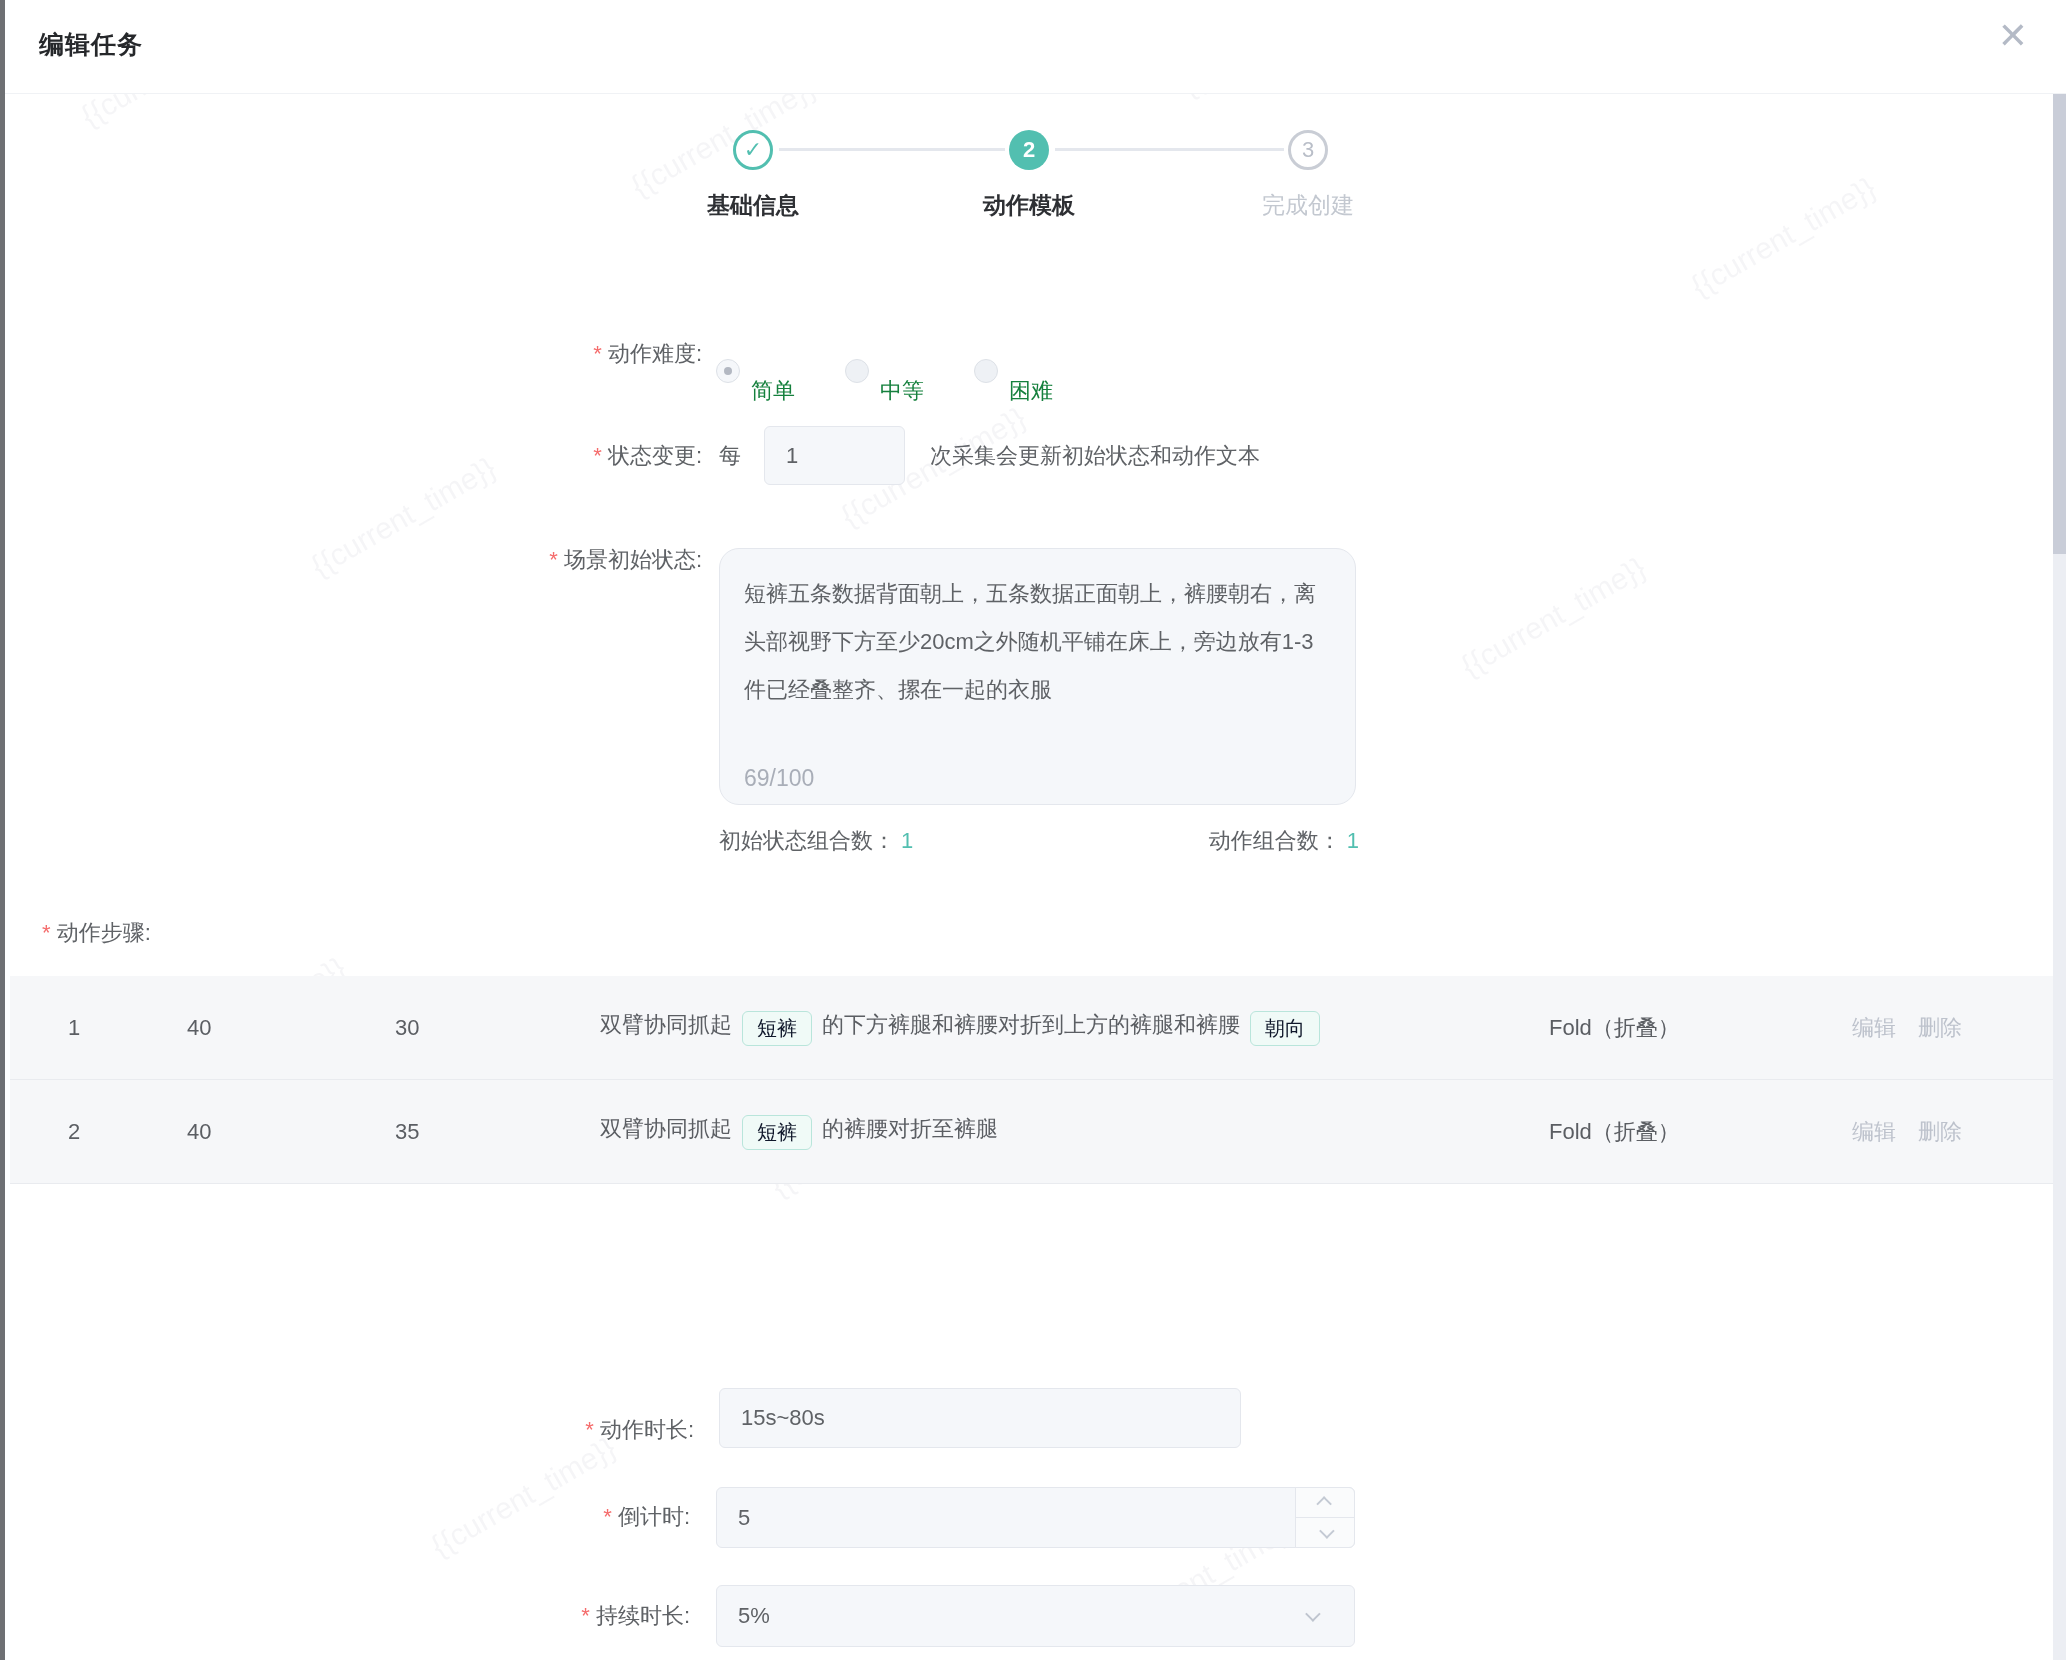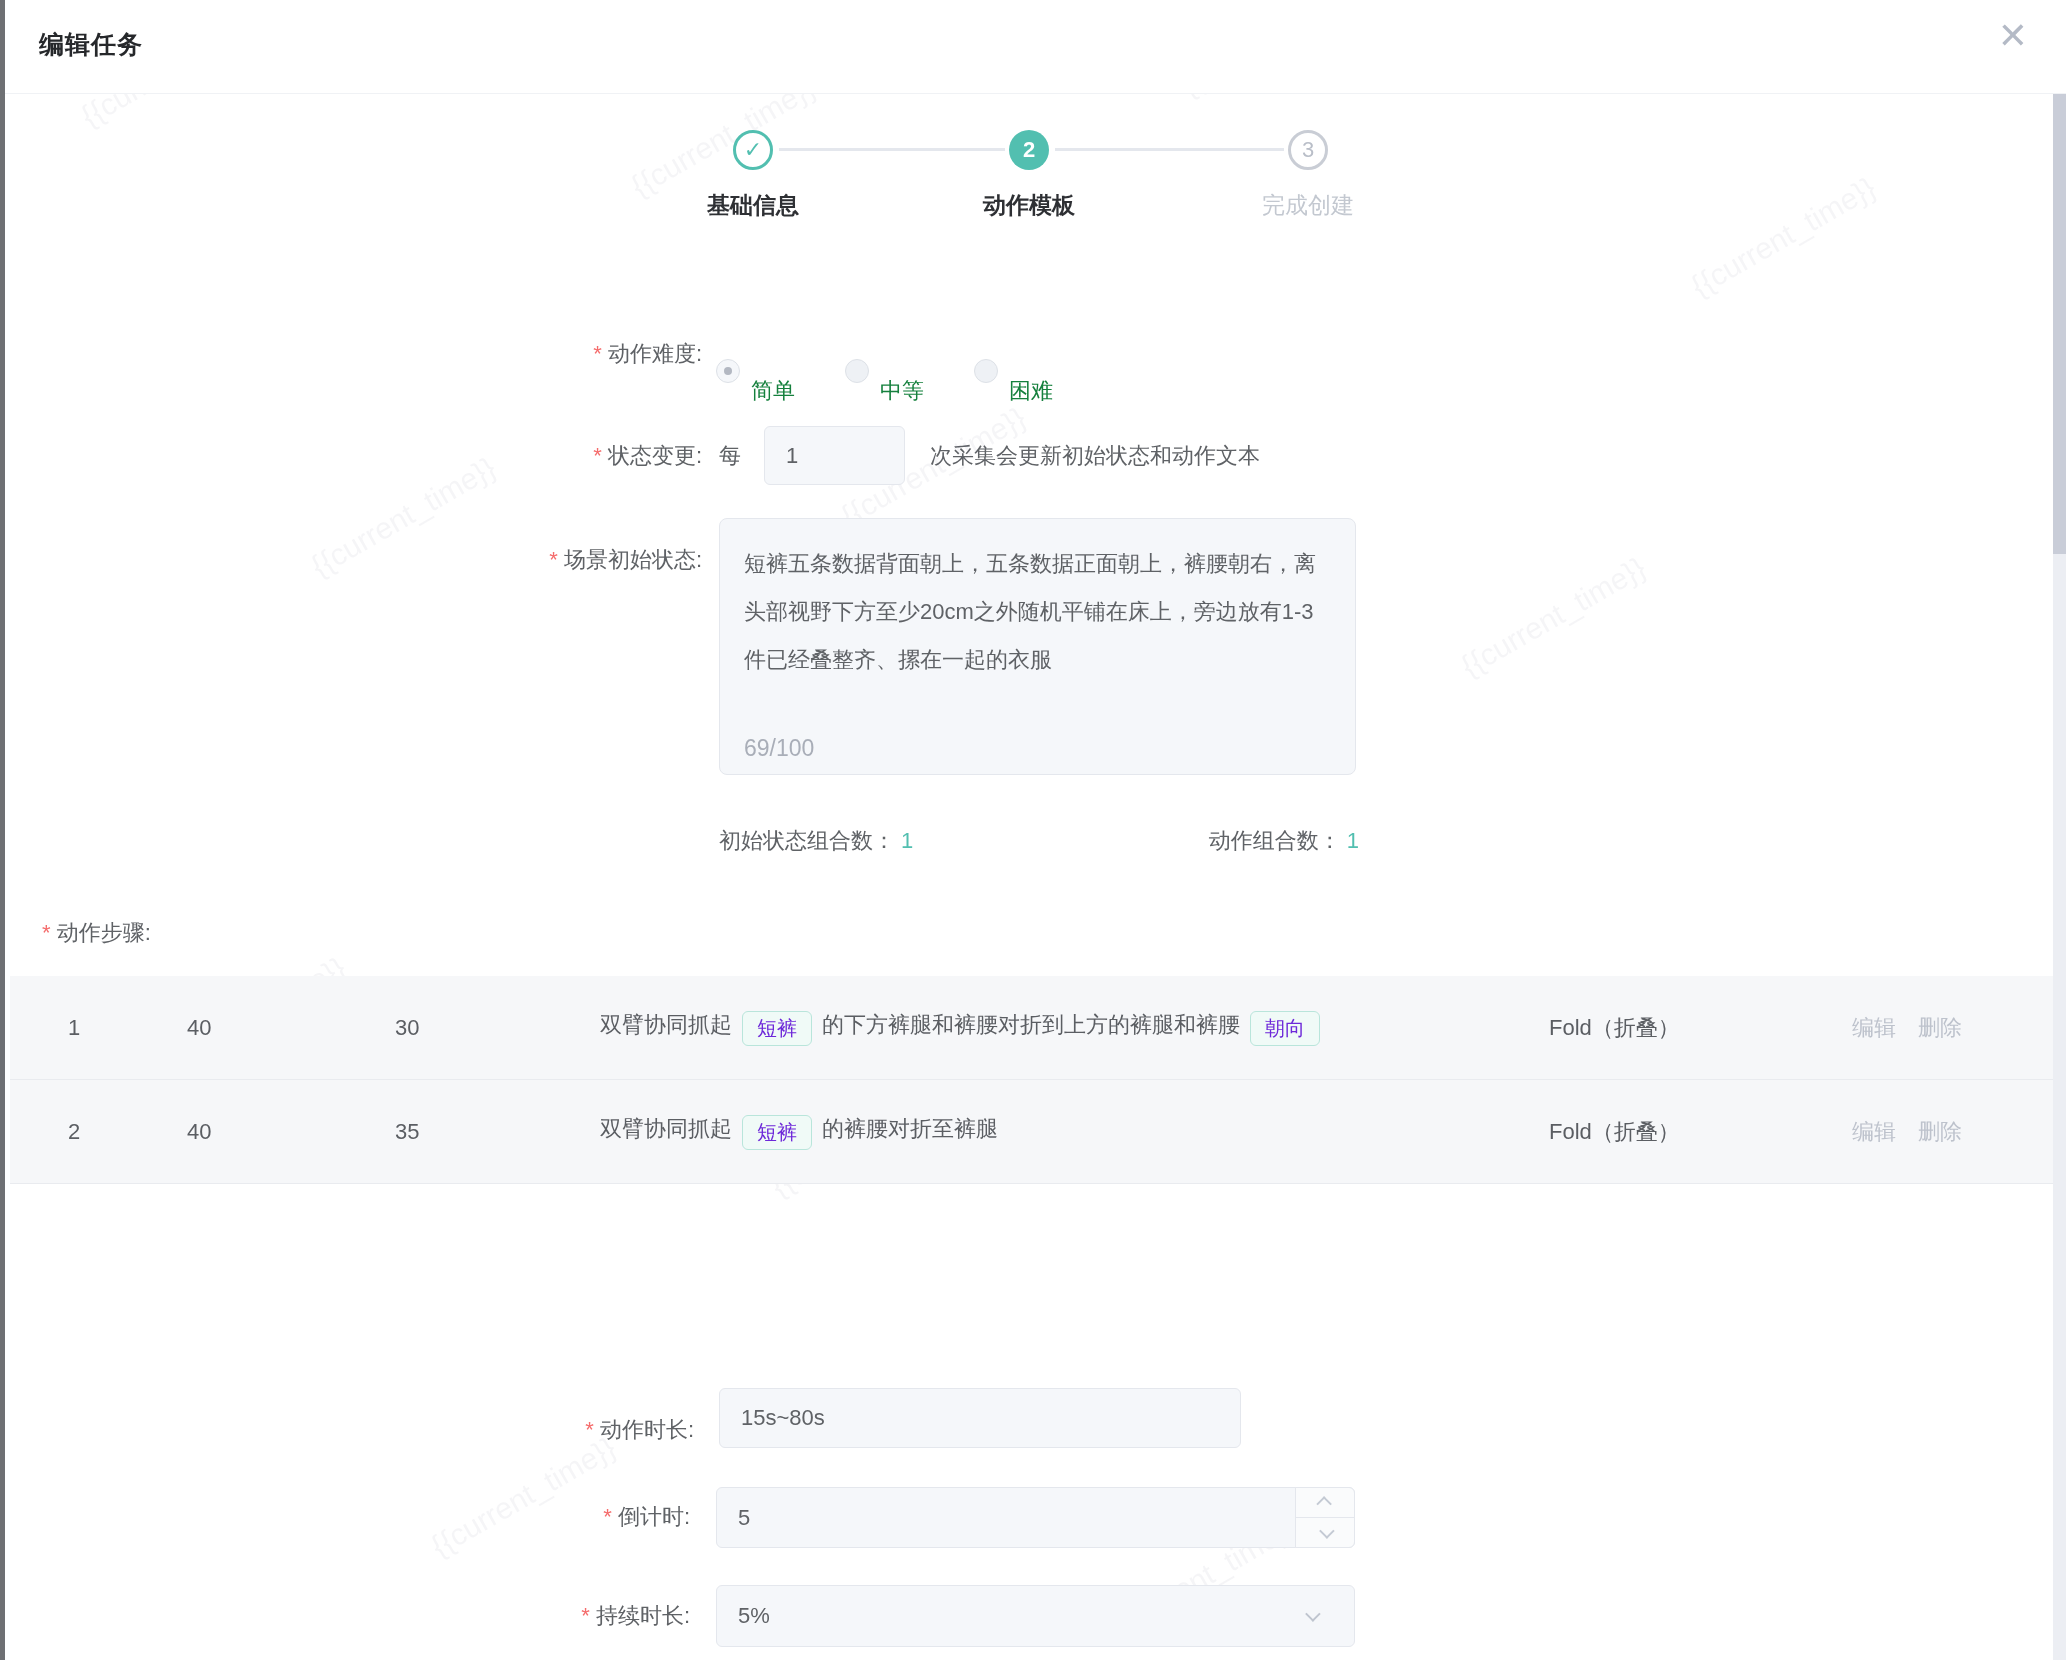--- a/index.html
+++ b/index.html
@@ -36,34 +36,34 @@
   
   .radio-group{position:absolute;left:716px;top:336px;display:flex;column-gap:50px;align-items:center;z-index:3;}
   .radio-item{display:flex;align-items:center;column-gap:11px;cursor:pointer;}
   .radio-circle{width:24px;height:24px;border-radius:50%;background:#eef1f5;border:1px solid #dde1e7;box-sizing:border-box;position:relative;}
   .radio-item.selected .radio-circle{background:#f5f7fa;}
   .radio-item.selected .radio-circle::after{content:"";position:absolute;left:7px;top:7px;width:8px;height:8px;border-radius:50%;background:#b3b8c2;}
   .radio-label{font-size:22px;color:#15803d;margin-top:40px;}
   
   .ibox{position:absolute;background:#f5f7fa;border:1px solid #e4e7ed;border-radius:6px;box-sizing:border-box;
     font-size:22px;color:#5f6266;display:flex;align-items:center;padding-left:21px;z-index:3;}
-  .tarea{position:absolute;left:719px;top:518px;width:637px;height:257px;background:#f5f7fa;border:1px solid #e4e7ed;
-    border-radius:8px;box-sizing:border-box;padding:21px 24px;font-size:22px;line-height:48px;color:#5f6266;z-index:3;}
+  .tarea{position:absolute;left:719px;top:548px;width:637px;height:257px;background:#f5f7fa;border:1px solid #e4e7ed;
+    border-radius:20px;box-sizing:border-box;padding:21px 24px;font-size:22px;line-height:48px;color:#5f6266;z-index:3;}
   .counter{position:absolute;left:24px;bottom:14px;font-size:23px;color:#a9aeb8;line-height:1;}
   .combo{position:absolute;top:826px;font-size:22px;color:#5f6266;z-index:3;}
   .combo .val{color:#52bfb0;margin-left:6px;}
   
   .sec-label{position:absolute;left:42px;top:918px;font-size:22px;color:#5f6266;z-index:3;}
   .ttable{position:absolute;left:10px;top:976px;width:2043px;z-index:3;font-size:22px;}
   .trow{display:grid;grid-template-columns:119px 208px 205px 949px 303px 1fr;padding-left:58px;align-items:center;box-sizing:border-box;}
   .thead{height:80px;font-weight:700;color:#2f3135;border-bottom:1px solid #edeff3;background:#fff;}
   .tbody .trow{height:104px;background:#f6f7f9;color:#5b5e63;border-bottom:1px solid #e9ebef;}
   .cell-actions{display:flex;column-gap:22px;color:#bdc2cc;}
   .cell-actions span{cursor:pointer;}
-  .tag{display:inline-block;margin:0 10px;padding:4px 14px;font-size:20px;color:#6d28d9;background:#f0faf7;
+  .tag{display:inline-block;margin:0 10px;padding:4px 14px;font-size:20px;color:#0f172a;background:#f0faf7;
     border:1px solid #b9e5db;border-radius:6px;line-height:1.25;vertical-align:-3px;white-space:nowrap;}
   .add-row{height:75px;display:flex;align-items:center;justify-content:center;background:#fff;color:#c5c9d1;font-size:22px;cursor:pointer;}
   
   .spinner{position:absolute;left:1295px;top:1487px;width:60px;height:61px;box-sizing:border-box;z-index:4;
     border:1px solid #e4e7ed;border-radius:0 6px 6px 0;background:#fafbfc;display:flex;flex-direction:column;}
   .spin-btn{flex:1;display:flex;align-items:center;justify-content:center;cursor:pointer;}
   .spin-btn.up{border-bottom:1px solid #e4e7ed;}
   .chev{width:11px;height:11px;box-sizing:border-box;border-left:2px solid #c4cad4;border-top:2px solid #c4cad4;}
   .chev.up{transform:rotate(45deg) translateY(2px);}
   .chev.down{transform:rotate(-135deg) translateY(2px);}

